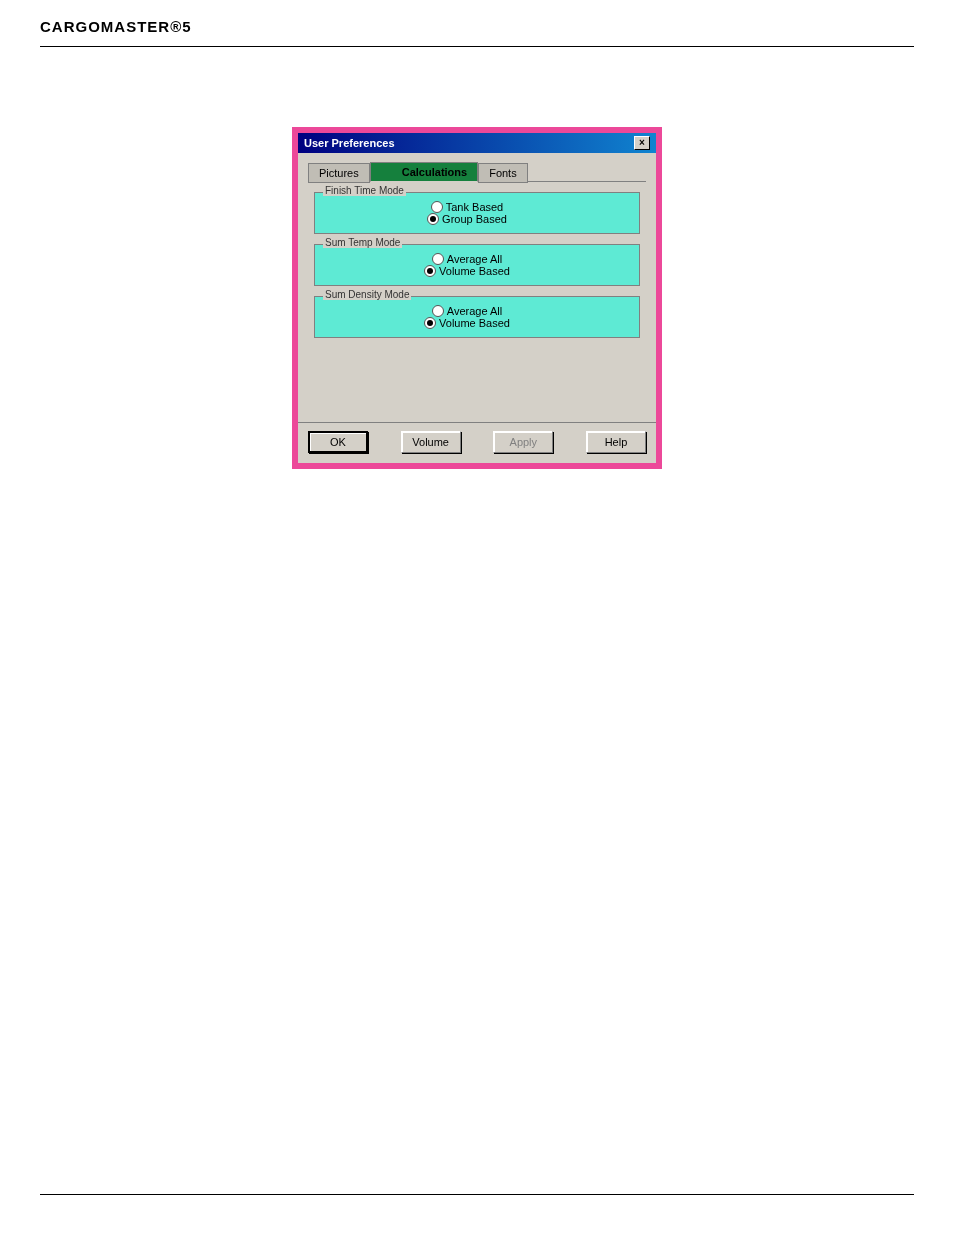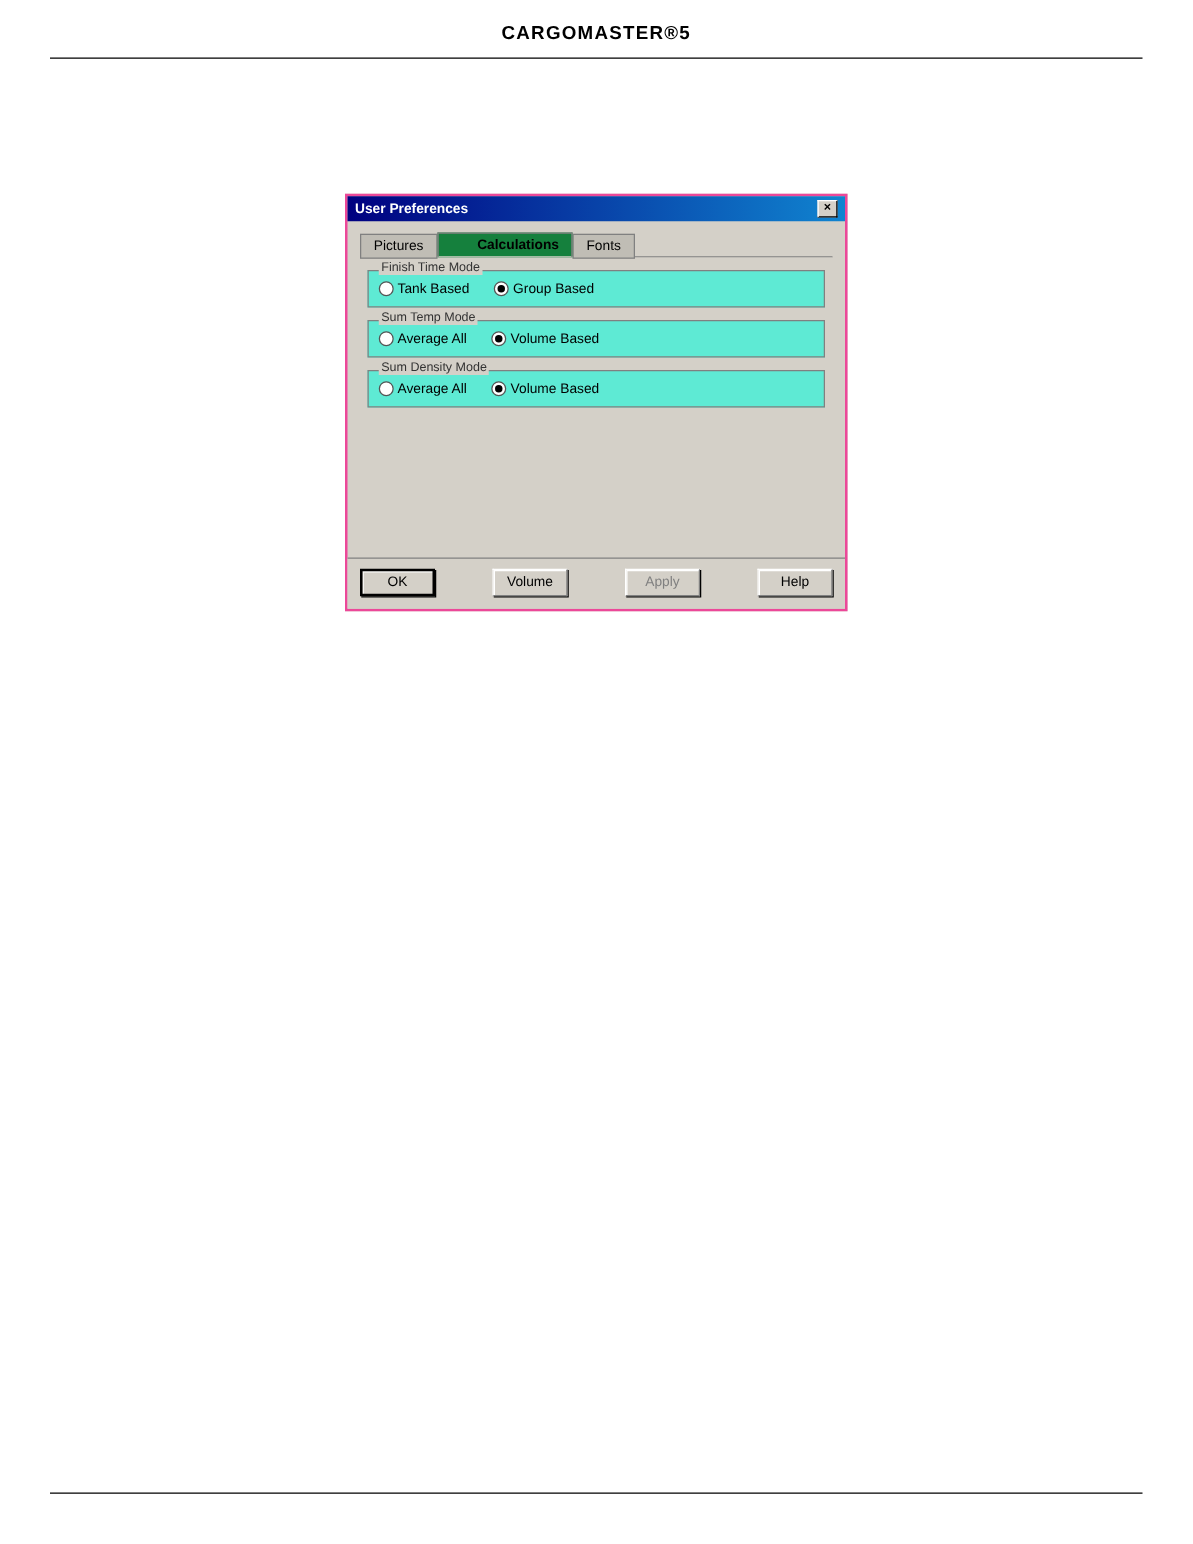--- a/index.html
+++ b/index.html
@@ -7,21 +7,20 @@
     body {
       background: #ffffff;
       font-family: Arial, sans-serif;
       width: 954px;
       min-height: 1235px;
       position: relative;
     }
 
     
     .page-header {
-      text-align: center;
       padding: 18px 0 10px 0;
       border-bottom: 1px solid #000;
       margin: 0 40px;
     }
 
     .page-title {
       font-family: Arial, sans-serif;
       font-weight: bold;
       font-size: 15px;
       letter-spacing: 1px;
@@ -38,26 +37,25 @@
 
     
     .dialog-container {
       display: flex;
       justify-content: center;
       padding-top: 80px;
     }
 
     
     .dialog {
-      width: 402px;
-      border: 2px solid #ec4899;
+      width: 370px;
+      border: 6px solid #ec4899;
       background: #d4d0c8;
       font-family: 'Arial', sans-serif;
       font-size: 11px;
-      margin-top: 28px;
     }
 
     .dialog-titlebar {
       background: linear-gradient(to right, #000080, #1084d0);
       color: white;
       padding: 3px 6px;
       display: flex;
       justify-content: space-between;
       align-items: center;
       font-size: 11px;
@@ -142,20 +140,21 @@
       padding: 0 2px;
       font-size: 10px;
       color: #333;
     }
 
     .group-box-content {
       display: flex;
       align-items: center;
       gap: 0;
       padding-top: 4px;
+      flex-direction: column;
     }
 
     
     .radio-option {
       display: flex;
       align-items: center;
       gap: 3px;
       margin-right: 20px;
       font-size: 11px;
       cursor: pointer;

